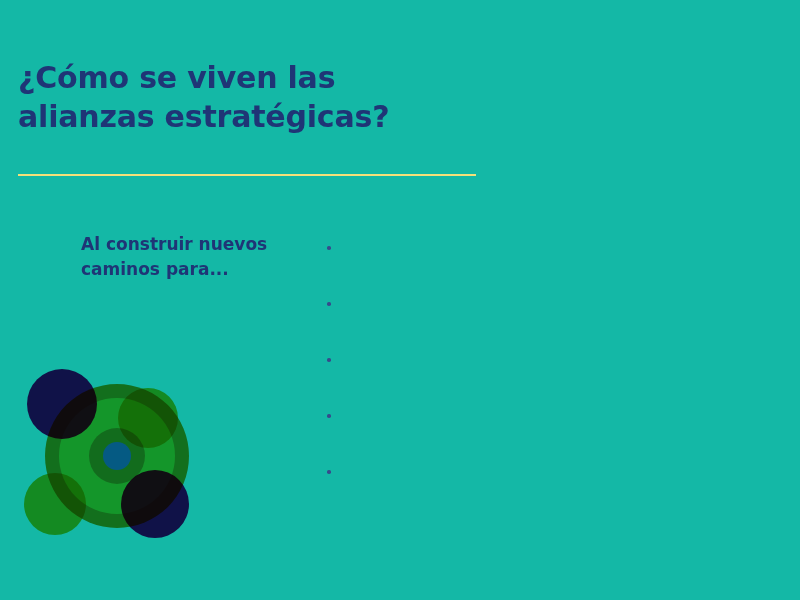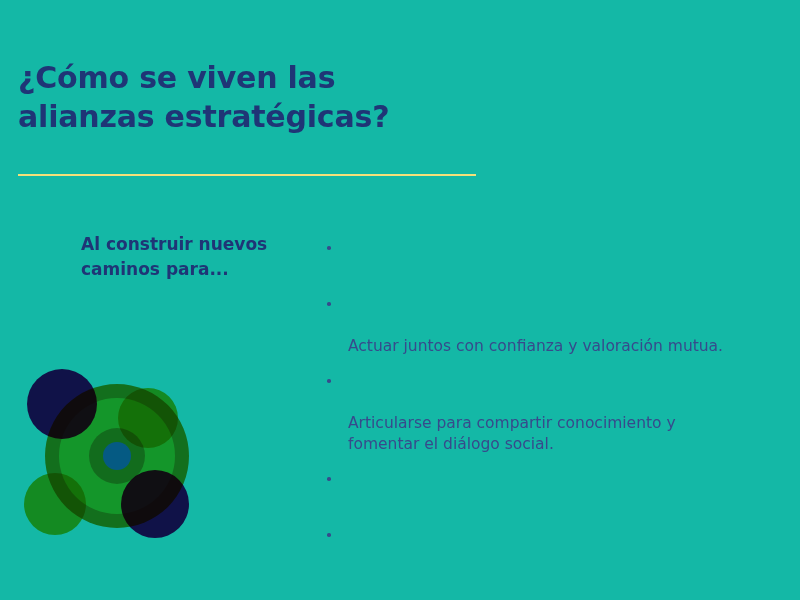--- a/index.html
+++ b/index.html
@@ -111,26 +111,23 @@
 
   <div id="subtitle">Al construir nuevos
 caminos para...</div>
 
   <div id="bullet-list">
     <div class="bullet-row">
       <span class="bullet-dot"></span>
     </div>
     <div class="bullet-row">
       <span class="bullet-dot"></span>
-      <span>Actuar juntos con confianza y valoración mutua.</span>
     </div>
     <div class="bullet-row">
       <span class="bullet-dot"></span>
-      <span>Articularse para compartir conocimiento y
-fomentar el diálogo social.</span>
     </div>
     <div class="bullet-row">
       <span class="bullet-dot"></span>
     </div>
     <div class="bullet-row">
       <span class="bullet-dot"></span>
       
     </div>
 
   </div>

